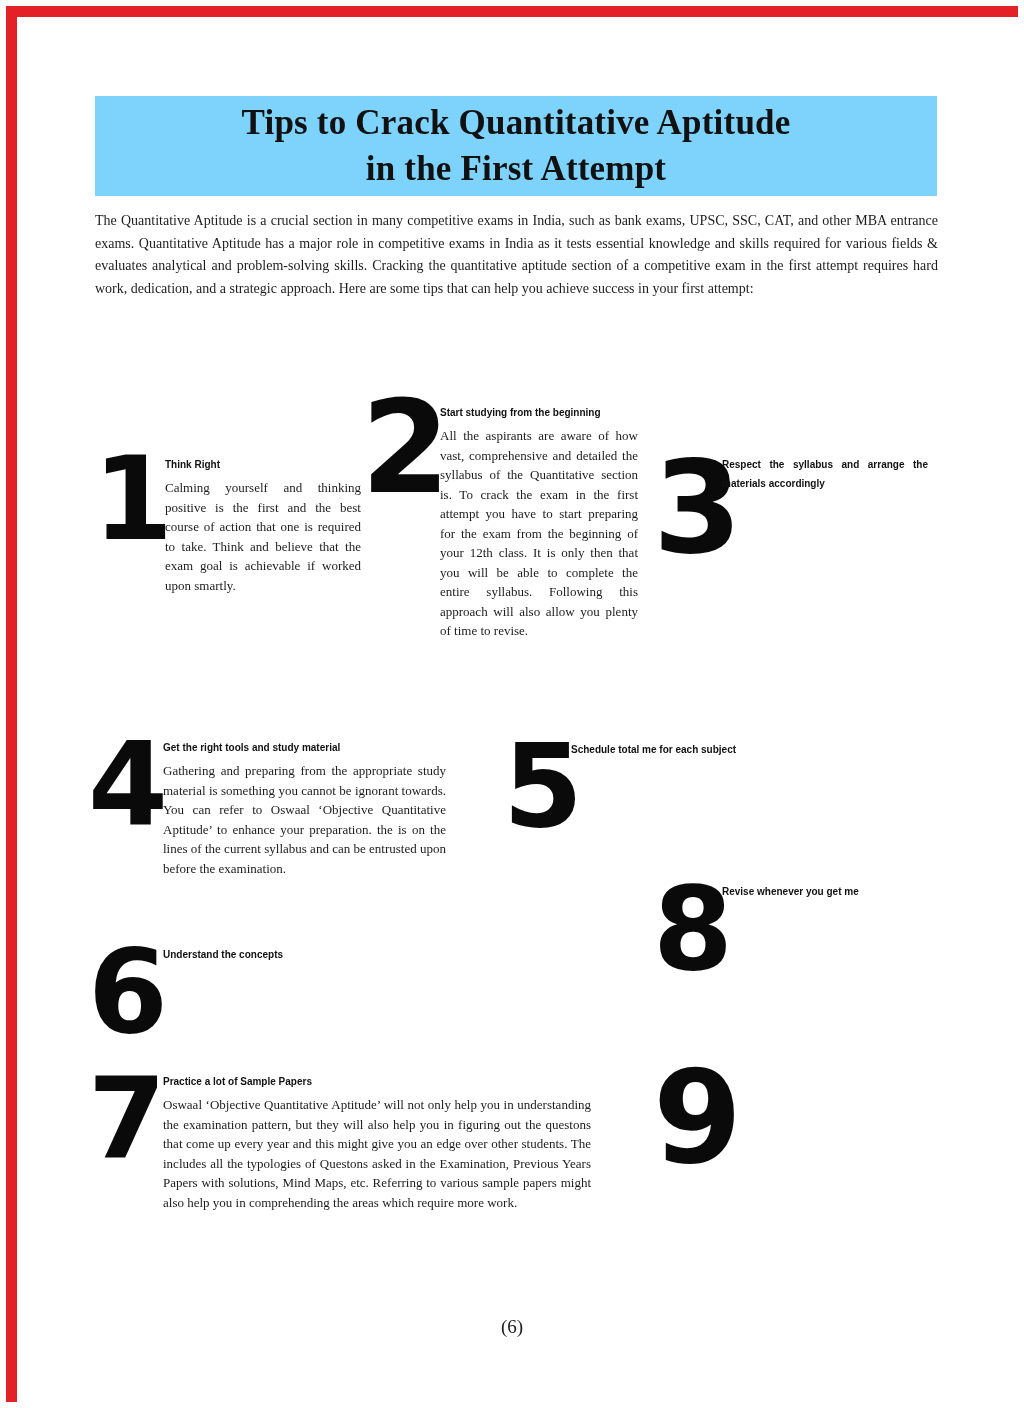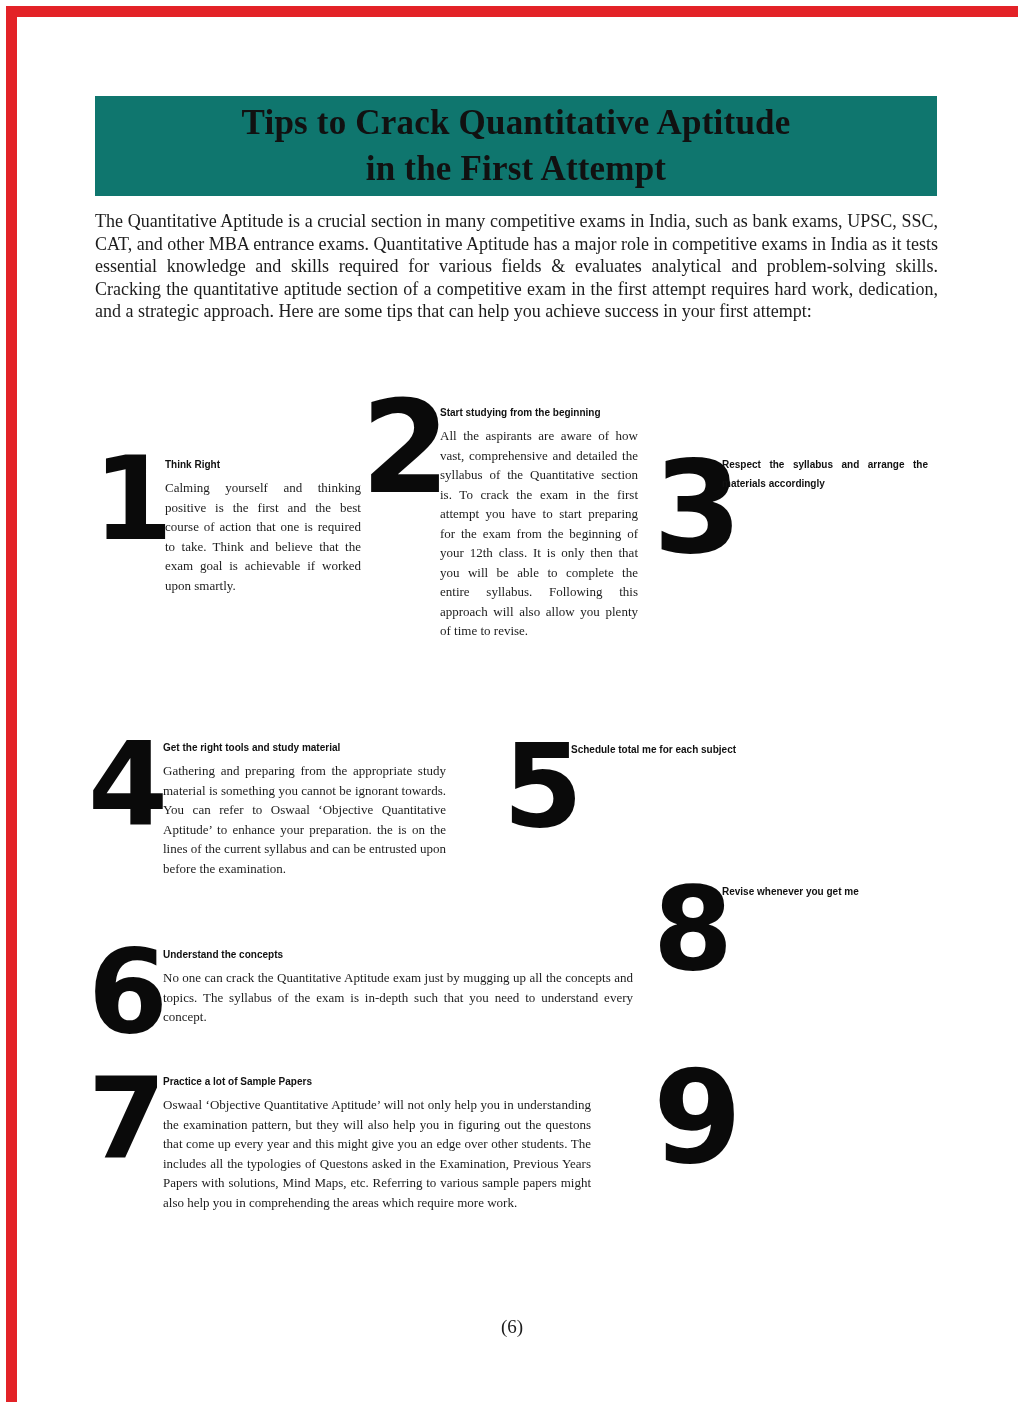--- a/index.html
+++ b/index.html
@@ -13,34 +13,34 @@
   }
   .page{position:absolute;left:0;top:0;width:1024px;height:1408px;}
 
   
   .rule-top{position:absolute;left:6px;top:6px;width:1012px;height:11px;background:#e32227;}
   .rule-left{position:absolute;left:6px;top:6px;width:11px;height:1396px;background:#e32227;}
 
   
   .title-box{
     position:absolute;left:95px;top:96px;width:842px;height:100px;
-    background:#0f766e;
+    background:#7dd3fc;
     display:flex;flex-direction:column;justify-content:center;align-items:center;
   }
   .title-box h1{
     margin:0;text-align:center;
     font-family:"Liberation Serif", serif;
     font-weight:bold;font-size:35px;line-height:46px;color:#111;
     letter-spacing:0.2px;
   }
 
   
   .intro{
     position:absolute;left:95px;top:210px;width:843px;
-    font-size:18px;line-height:22.5px;text-align:justify;
+    font-size:14px;line-height:22.5px;text-align:justify;
   }
 
   
   .tip{position:absolute;}
   .tip .num{
     position:absolute;
     font-family:"DejaVu Sans", sans-serif;
     font-weight:bold;color:#0a0a0a;
     line-height:0.78;letter-spacing:-4px;
   }
@@ -120,21 +120,20 @@
     <div class="num" style="left:653px;top:885px;font-size:115px;">8</div>
     <div class="tip-text" style="left:722px;top:882px;width:206px;">
       <h3>Revise whenever you get me</h3>
     </div>
   </div>
 
   <div class="tip">
     <div class="num" style="left:88px;top:948px;font-size:115px;">6</div>
     <div class="tip-text" style="left:163px;top:945px;width:470px;">
       <h3>Understand the concepts</h3>
-      <p>No one can crack the Quantitative Aptitude exam just by mugging up all the concepts and topics. The syllabus of the exam is in-depth such that you need to understand every concept.</p>
     </div>
   </div>
 
   <div class="tip">
     <div class="num" style="left:88px;top:1075px;font-size:112px;">7</div>
     <div class="tip-text" style="left:163px;top:1072px;width:428px;">
       <h3>Practice a lot of Sample Papers</h3>
       <p>Oswaal ‘Objective Quantitative Aptitude’ will not only help you in understanding the examination pattern, but they will also help you in figuring out the questons that come up every year and this might give you an edge over other students. The includes all the typologies of Questons asked in the Examination, Previous Years Papers with solutions, Mind Maps, etc. Referring to various sample papers might also help you in comprehending the areas which require more work.</p>
     </div>
   </div>

